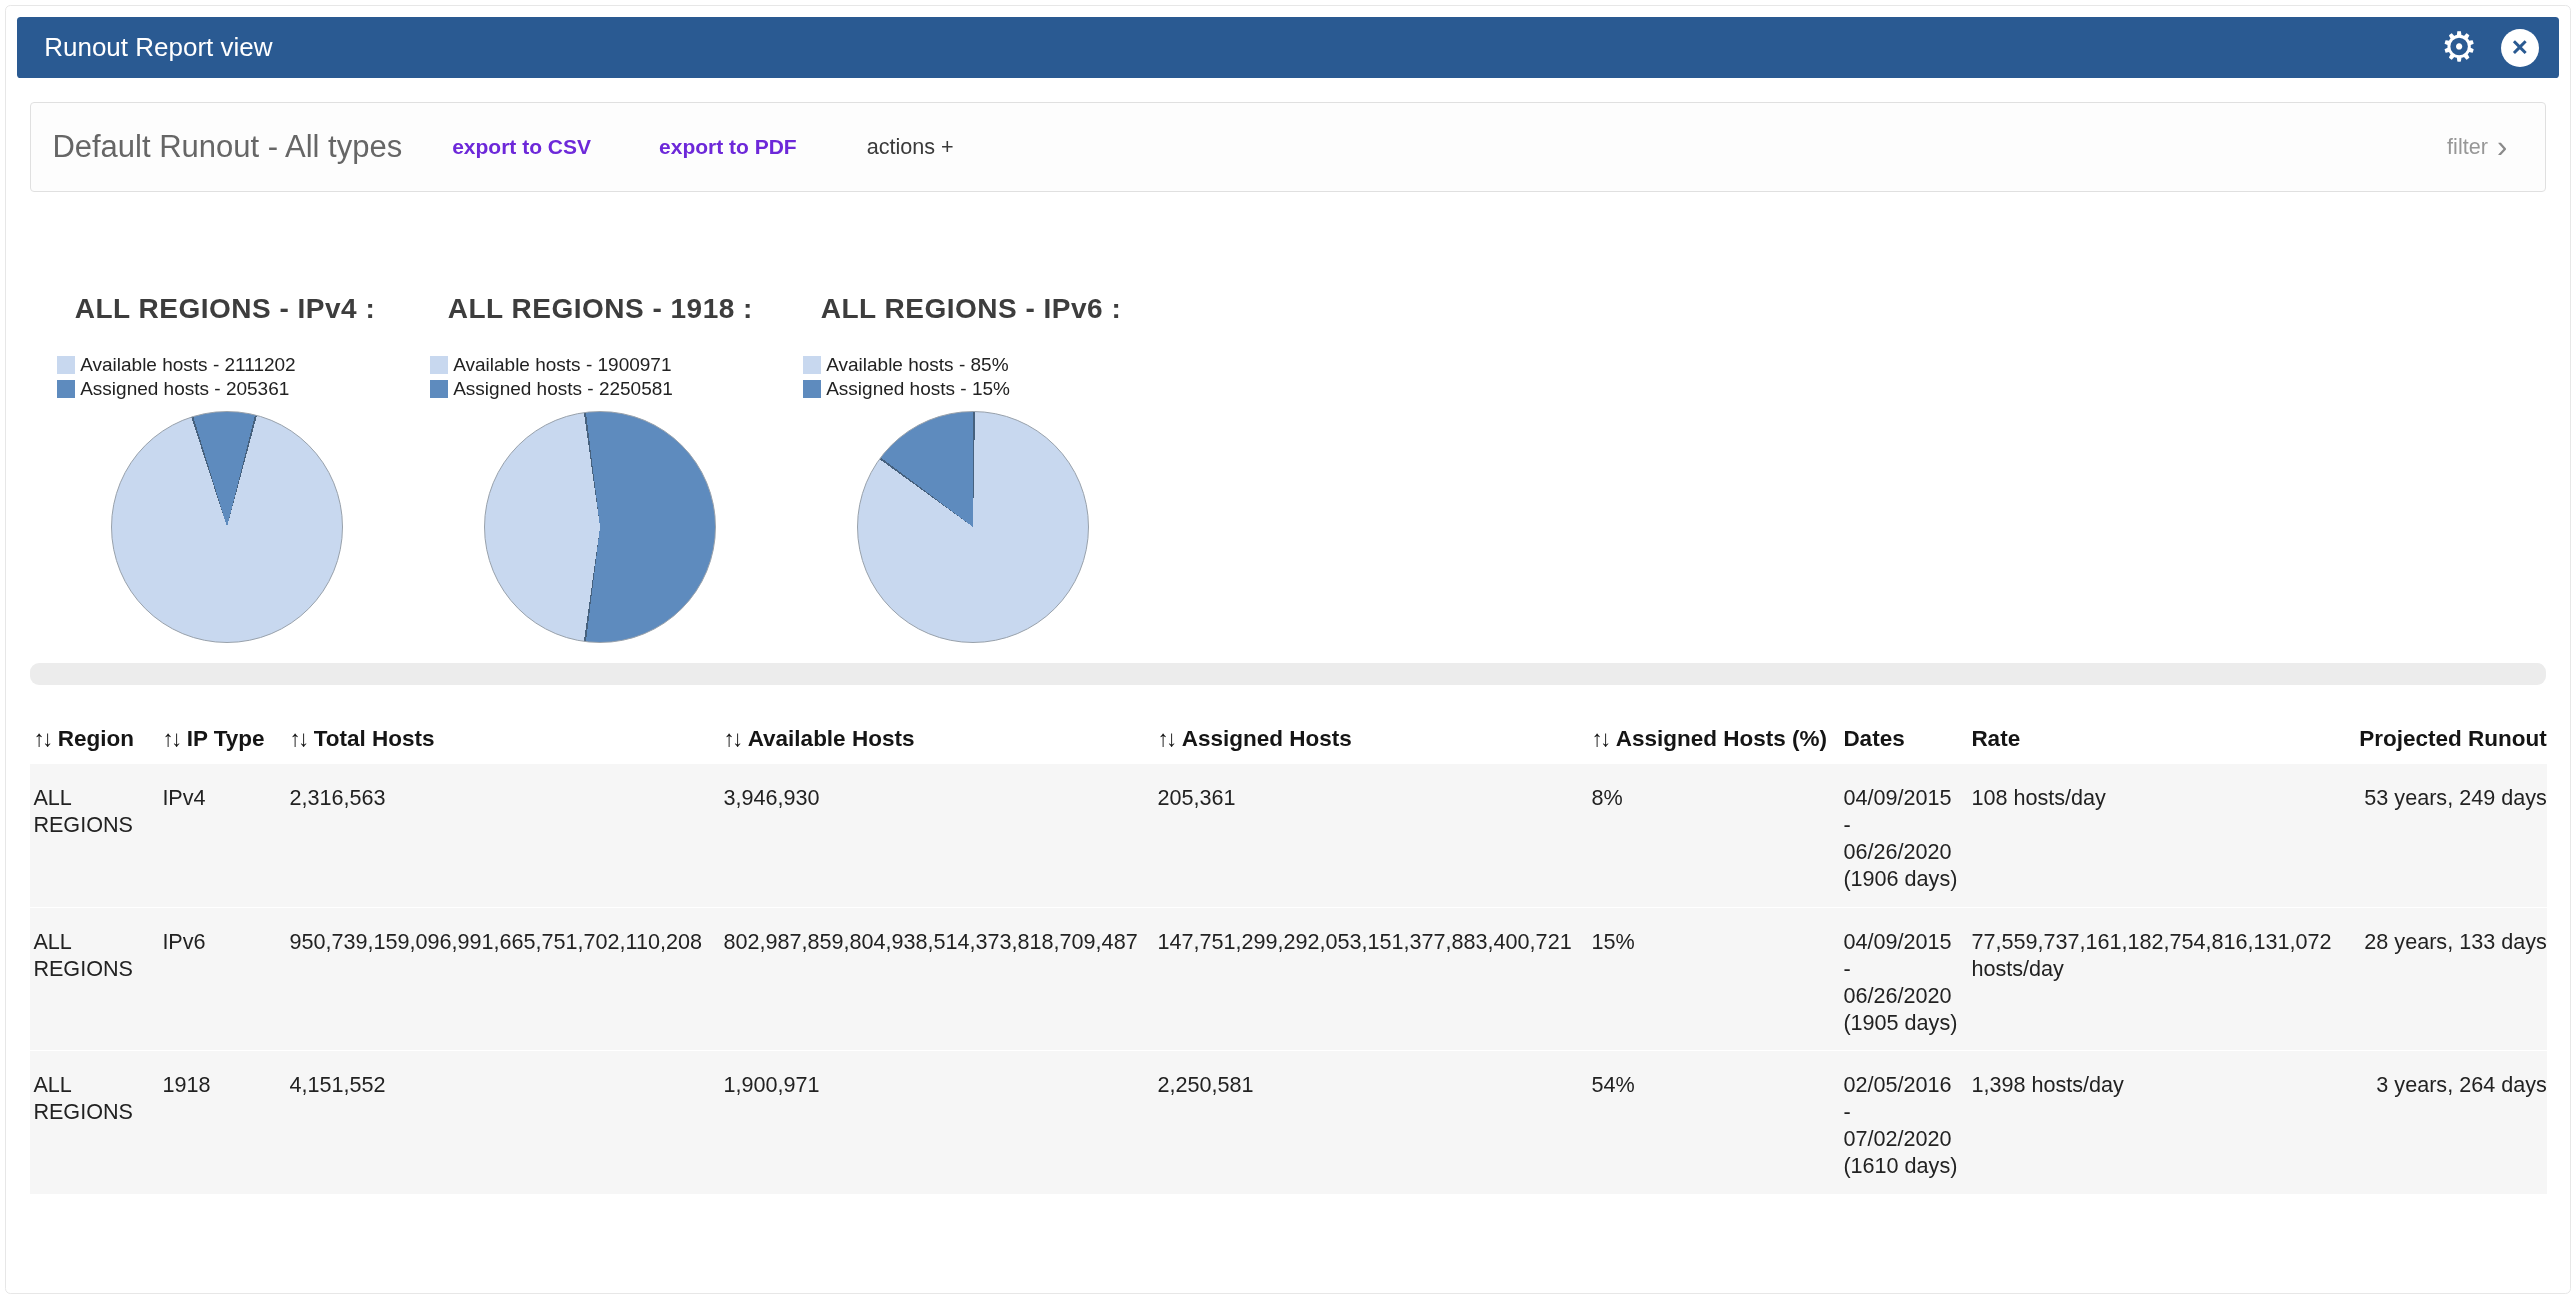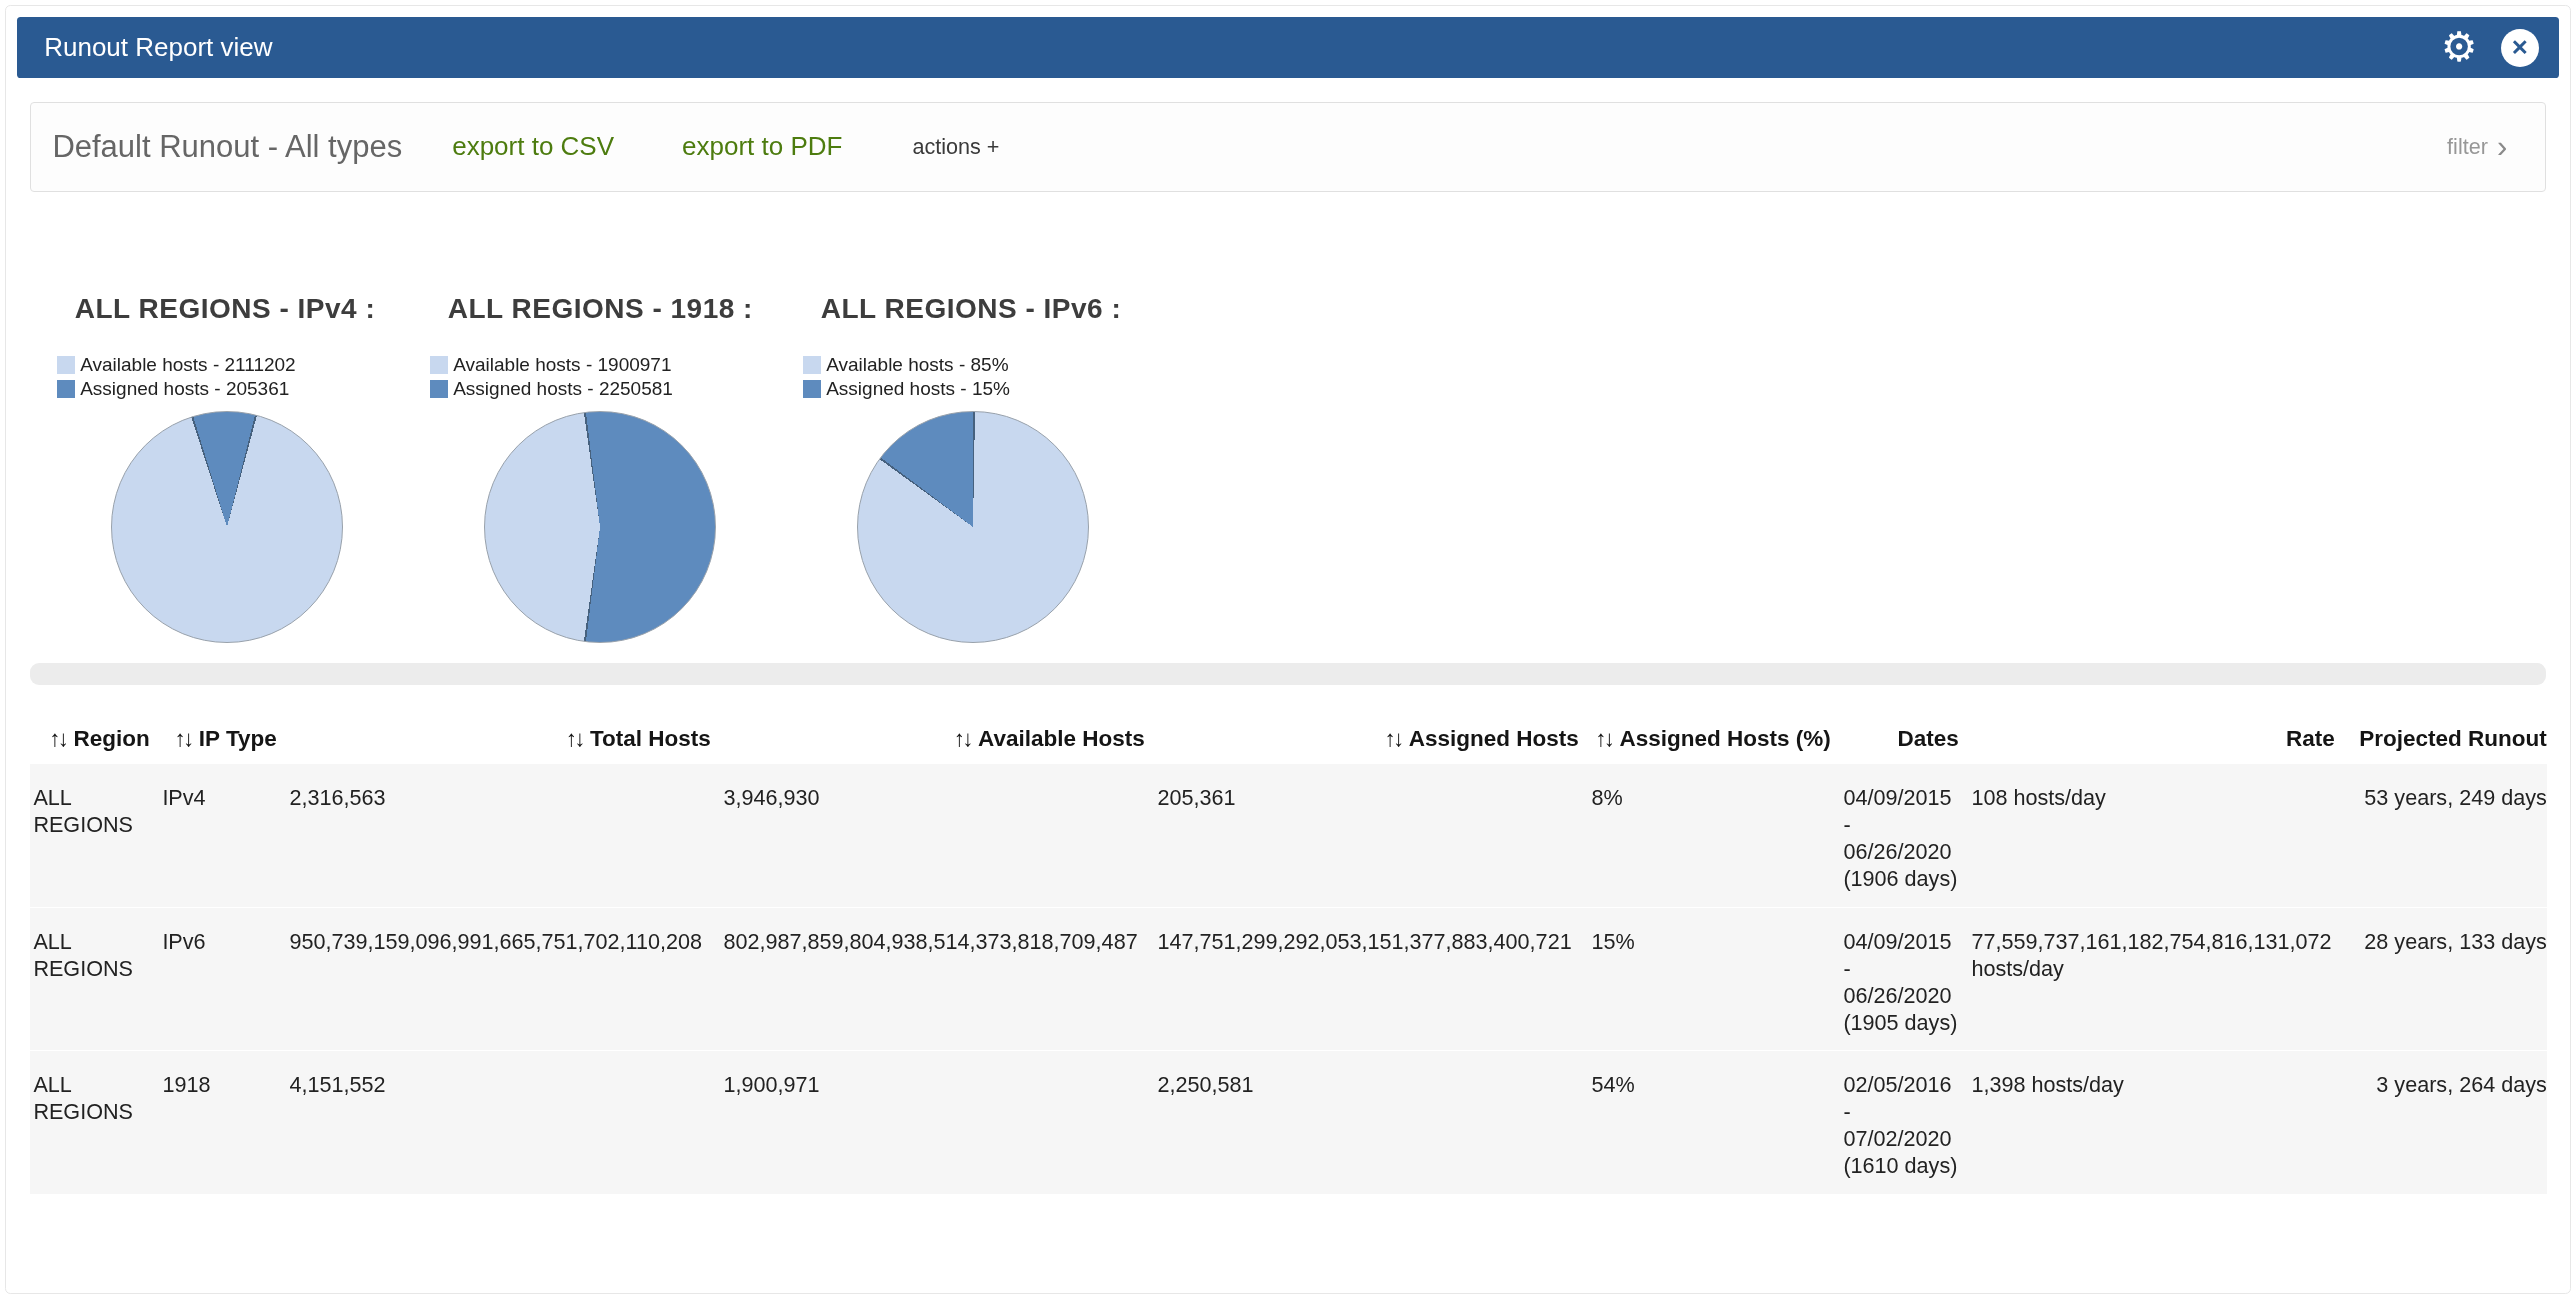--- a/index.html
+++ b/index.html
@@ -13,41 +13,41 @@
   .titlebar-title{color:#fff;font-size:26px;}
   .titlebar-icons{margin-left:auto;display:flex;align-items:center;gap:23.4px;}
   .gear-icon{color:#fff;font-size:41px;line-height:1;cursor:pointer;}
   .close-icon{width:38px;height:38px;background:#fff;border-radius:50%;display:flex;align-items:center;justify-content:center;color:#2a5a92;font-size:21.6px;font-weight:bold;cursor:pointer;line-height:1;}
 
   .content{padding:0 12.6px;}
 
   
   .toolbar{margin-top:23.4px;height:90px;border:0.9px solid #e0e0e0;border-radius:4px;background:#fdfdfd;display:flex;align-items:center;padding:0 38px 0 21.6px;}
   .toolbar-title{font-size:31px;font-weight:400;color:#666;margin:0;}
-  .toolbar-link{font-size:26px;color:#4d7c0f;margin-left:50px;cursor:pointer;}
+  .toolbar-link{font-size:21px;color:#6d28d9;margin-left:50px;cursor:pointer;font-weight:bold;}
   .toolbar-link.pdf{margin-left:68px;}
   .toolbar-actions{font-size:21.6px;color:#3a3a3a;margin-left:70px;cursor:pointer;}
   .toolbar-filter{margin-left:auto;display:flex;align-items:center;gap:9px;color:#979797;font-size:21.6px;cursor:pointer;}
   .toolbar-filter .chev{font-size:31px;color:#8a8a8a;line-height:1;}
 
   
   .charts{margin-top:101px;display:flex;padding-left:27px;}
   .chart-block{width:373px;}
   .chart-title{font-size:28px;font-weight:bold;color:#3d3d3d;margin:0 0 0 18px;letter-spacing:0.5px;white-space:nowrap;}
   .legend{margin-top:29px;}
   .legend-row{display:flex;align-items:center;height:23.4px;}
   .swatch{width:18px;height:18px;display:inline-block;margin-right:5.4px;flex:0 0 auto;}
   .legend-label{font-size:19px;color:#222;white-space:nowrap;}
   .pie{width:232px;height:232px;border-radius:50%;margin:10.8px 0 0 54px;border:1.8px solid #98a1ab;}
 
   .hbar{margin-top:20px;height:21.6px;background:#ececec;border-radius:9px;}
 
   
   table{margin-top:41px;width:100%;border-collapse:collapse;table-layout:fixed;}
-  th{font-size:22.5px;font-weight:bold;text-align:right;padding:0 9px 12.6px 3.6px;white-space:nowrap;color:#151515;vertical-align:bottom;}
+  th{font-size:22.5px;font-weight:bold;text-align:left;padding:0 9px 12.6px 3.6px;white-space:nowrap;color:#151515;vertical-align:bottom;}
   .sort{letter-spacing:-2.7px;margin-right:7.2px;cursor:pointer;}
   tbody tr{background:#f6f6f6;border-bottom:1.8px solid #fff;}
   td{font-size:21.6px;line-height:27px;vertical-align:top;padding:20px 9px 14.4px 3.6px;color:#222;word-wrap:normal;}
   td.dates{white-space:pre-line;padding-right:5.4px;}
   th.proj,td.proj{text-align:right;padding-right:0;}
 </style>
 </head>
 <body>
 
 <div class="frame">

